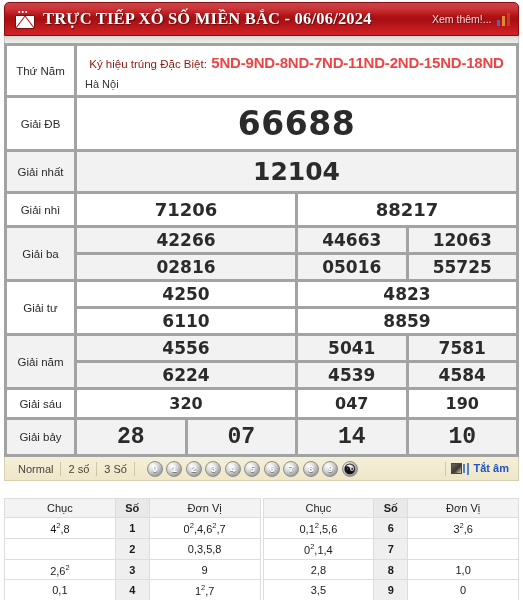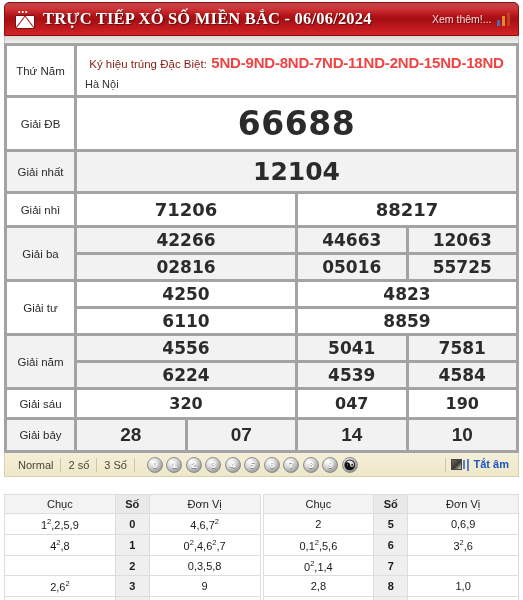--- a/index.html
+++ b/index.html
@@ -106,21 +106,21 @@
   .code-cell { text-align: left; padding: 6px 8px 4px 8px; position: relative; line-height: 1.35; }
   .code-label { color: #8a1a12; font-size: 11.5px; }
   .code-val { color: #ef4444; font-size: 15px; font-weight: bold; letter-spacing: -.2px; }
   .province { display: block; text-align: left; font-size: 11px; color: #333; margin-top: 3px; }
 
   .num-db  { color: #9b1018; font-size: 33px; font-weight: bold; letter-spacing: .5px; padding: 6px 0; font-family: "DejaVu Sans", sans-serif; }
   .num-1   { color: #2b2b2b; font-size: 25px; font-weight: bold; padding: 5px 0; font-family: "DejaVu Sans", sans-serif; }
   .num-2   { color: #2b2b2b; font-size: 18px; font-weight: bold; padding: 5px 0; font-family: "DejaVu Sans", sans-serif; }
   .num-n   { color: #2b2b2b; font-size: 17px; font-weight: bold; padding: 2px 0; font-family: "DejaVu Sans", sans-serif; }
   .num-6   { color: #2b2b2b; font-size: 16px; font-weight: bold; padding: 4px 0; font-family: "DejaVu Sans", sans-serif; }
-  .num-7   { color: #9b1018; font-size: 19px; font-weight: bold; padding: 4px 4px; font-family: Liberation Sans, sans-serif; }
+  .num-7   { color: #9b1018; font-size: 23px; font-weight: bold; padding: 4px 4px; font-family: Liberation Mono, monospace; }
 
   
   .toolbar {
     display: flex; align-items: center;
     height: 24px;
     background: linear-gradient(to bottom, #f4efd8, #eee7c9);
     border: 1px solid #d8d0ae;
     border-top: none;
     padding: 0 6px;
     font-size: 11px;
@@ -331,29 +331,20 @@
         <th>Chục</th>
         <th class="so">Số</th>
         <th>Đơn Vị</th>
         <th class="gap"></th>
         <th>Chục</th>
         <th class="so">Số</th>
         <th>Đơn Vị</th>
       </tr>
     </thead>
     <tbody id="stats-body">
-        <tr>
-          <td>1<sup>2</sup>,2,5,9</td>
-          <td class="so">0</td>
-          <td>4,6,7<sup>2</sup></td>
-          <td class="gap"></td>
-          <td>2</td>
-          <td class="so">5</td>
-          <td>0,6,9</td>
-        </tr>
         <tr>
           <td>4<sup>2</sup>,8</td>
           <td class="so">1</td>
           <td>0<sup>2</sup>,4,6<sup>2</sup>,7</td>
           <td class="gap"></td>
           <td>0,1<sup>2</sup>,5,6</td>
           <td class="so">6</td>
           <td>3<sup>2</sup>,6</td>
         </tr>
         <tr>

